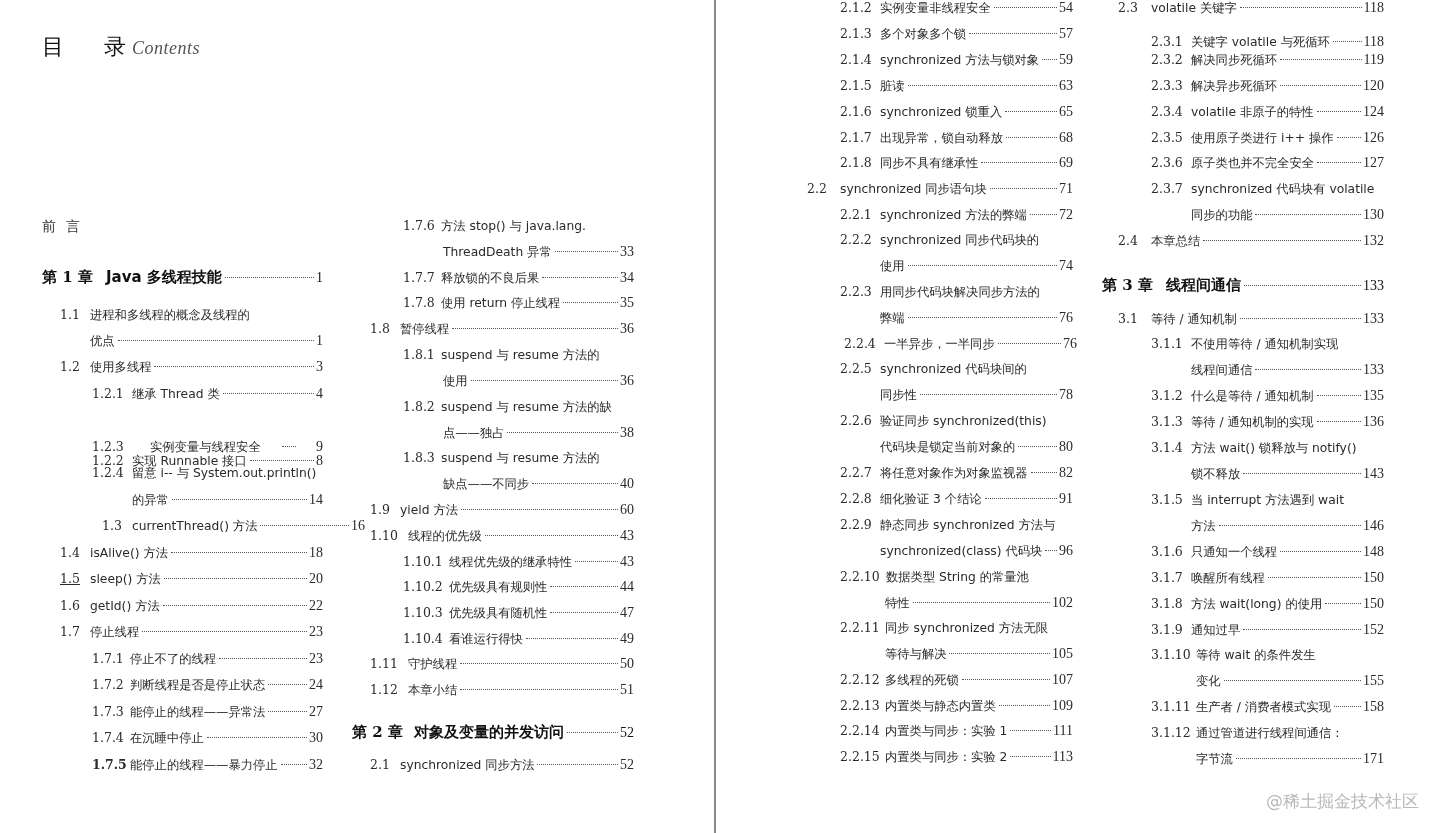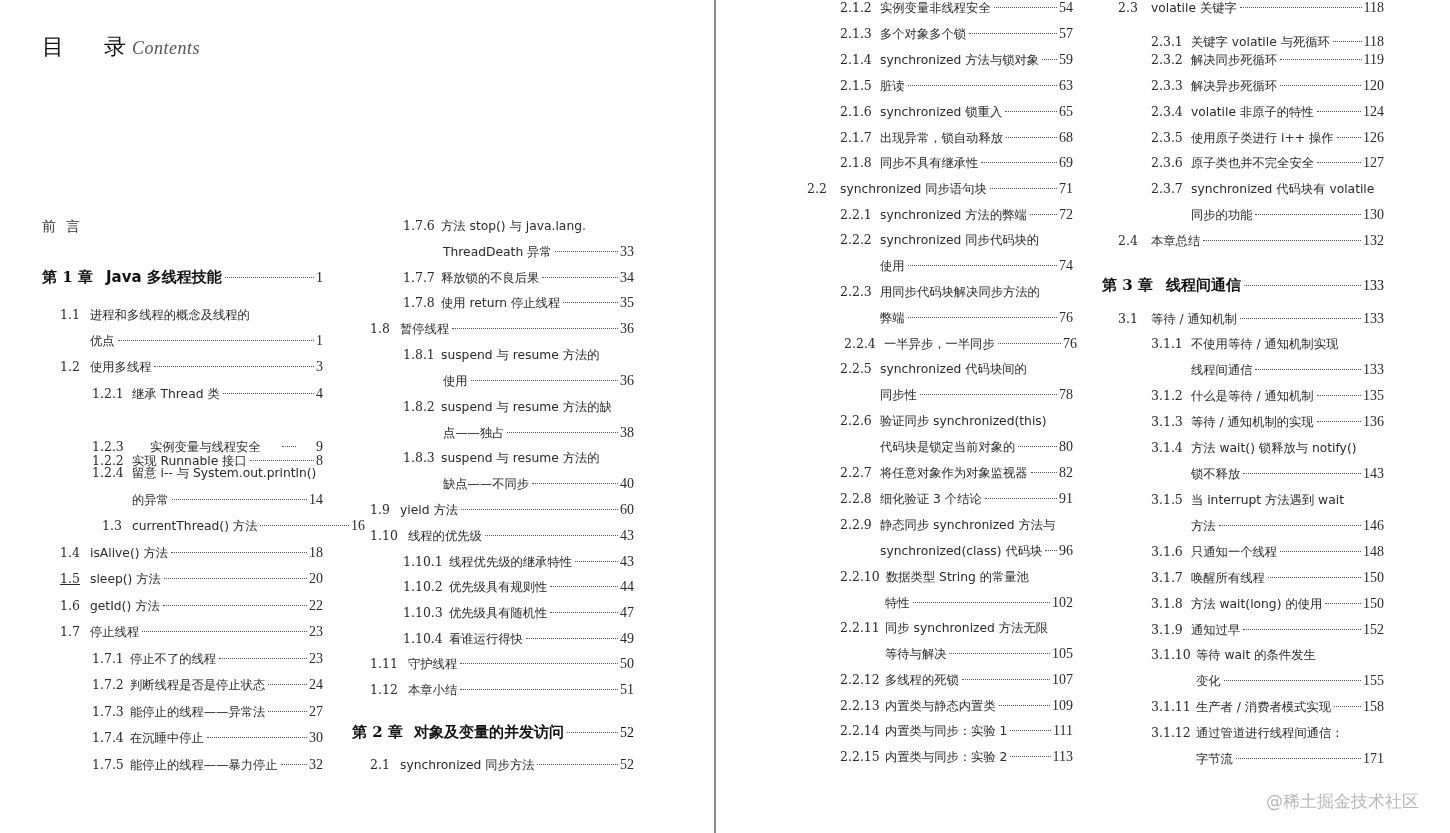--- a/index.html
+++ b/index.html
@@ -128,21 +128,21 @@
       <span class="dots"></span>
       <span class="pg">27</span>
     </div>
     <div class="row" style="left: 92px; top: 728px; width: 231px;">
       <span class="num" style="width: 38px;">1.7.4</span>
       <span class="txt">在沉睡中停止</span>
       <span class="dots"></span>
       <span class="pg">30</span>
     </div>
     <div class="row" style="left: 92px; top: 755px; width: 231px;">
-      <span class="num" style="width: 38px;">1.7.5</span>
+      <span class="num" style="width: 38px; font-weight: bold;">1.7.5</span>
       <span class="txt">能停止的线程——暴力停止</span>
       <span class="dots"></span>
       <span class="pg">32</span>
     </div>
     <div class="row" style="left: 403px; top: 216px;">
       <span class="num" style="width: 38px;">1.7.6</span>
       <span class="txt">方法 stop() 与 java.lang.</span>
     </div>
     <div class="row" style="left: 443px; top: 242px; width: 191px;">
       <span class="txt">ThreadDeath 异常</span>

